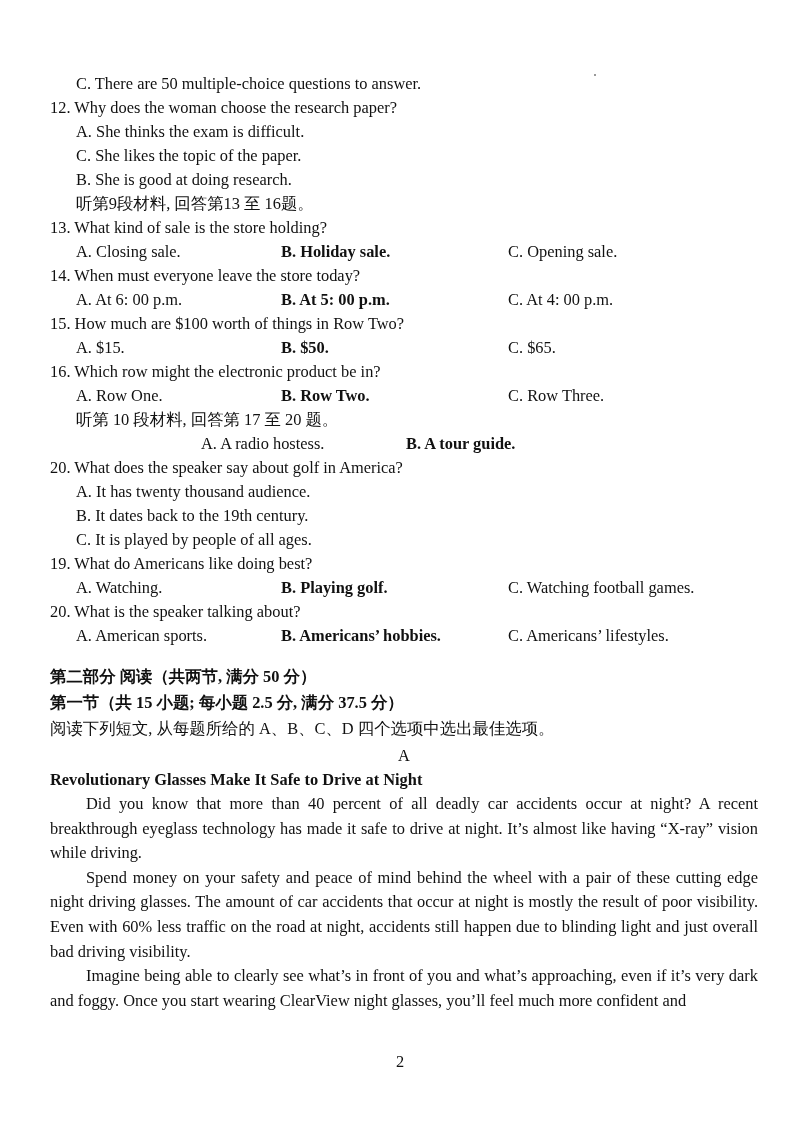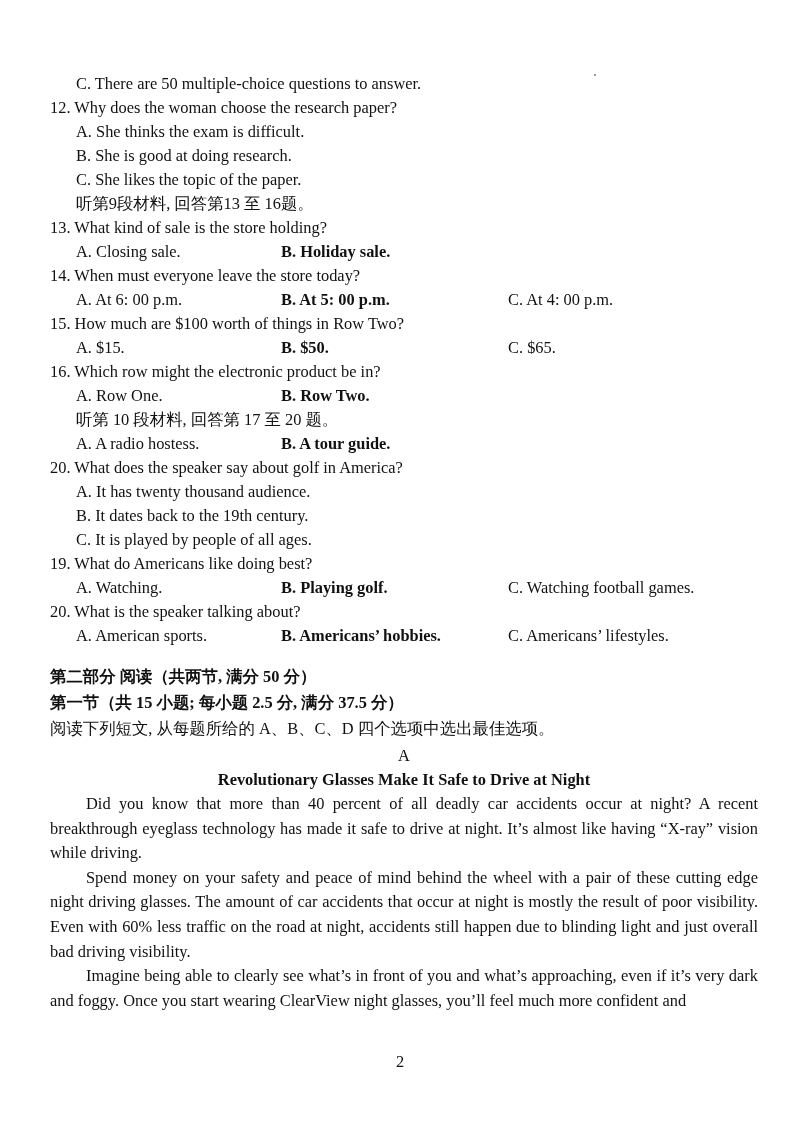--- a/index.html
+++ b/index.html
@@ -18,29 +18,29 @@
     position: absolute;
     left: 42px;
     right: 42px;
     top: 72px;
     margin-left: 8px;
   }
   .line { line-height: 24px; }
   .q    { padding-left: 0; }
   .opt  { padding-left: 26px; }
   .note { padding-left: 26px; }
-  .row  { display: flex; padding-left: 26px; }
+  .row  { display: flex; padding-left: 26px; justify-content: center; }
   .row .c1 { width: 205px; flex: 0 0 auto; }
   .row .c2 { width: 227px; flex: 0 0 auto; font-weight: bold; }
   .row .c3 { flex: 1 1 auto; }
   .reading { margin-top: 16px; }
   .heading { font-weight: 700; line-height: 26px; }
   .instr { line-height: 26px; font-family: Liberation Serif, serif; }
   .passage-label { text-align: center; line-height: 24px; margin-top: 2px; }
-  .passage-title { text-align: center; font-weight: 700; line-height: 24px; }
+  .passage-title { font-weight: 700; line-height: 24px; }
   .para {
     margin: 0;
     text-align: justify;
     text-indent: 36px;
     line-height: 24.6px;
   }
   .stray-dot {
     position: absolute;
     left: 594px;
     top: 74px;
@@ -63,48 +63,50 @@
 
 <div class="doc">
   <div class="stray-dot"></div>
 
   <div class="content">
 
     <section>
       <div class="line opt">C. There are 50 multiple-choice questions to answer.</div>
       <div class="line q">12. Why does the woman choose the research paper?</div>
       <div class="line opt">A. She thinks the exam is difficult.</div>
+      <div class="line opt">C. She likes the topic of the paper.</div>
       <div class="line opt">B. She is good at doing research.</div>
-      <div class="line opt">C. She likes the topic of the paper.</div>
       <div class="line note">听第9段材料, 回答第13 至 16题。</div>
 
       <div class="line q">13. What kind of sale is the store holding?</div>
       <div class="line row">
         <span class="c1">A. Closing sale.</span>
         <span class="c2">B. Holiday sale.</span>
+        <span class="c3">C. Opening sale.</span>
       </div>
 
       <div class="line q">14. When must everyone leave the store today?</div>
       <div class="line row">
         <span class="c1">A. At 6: 00 p.m.</span>
         <span class="c2">B. At 5: 00 p.m.</span>
         <span class="c3">C. At 4: 00 p.m.</span>
       </div>
 
       <div class="line q">15. How much are $100 worth of things in Row Two?</div>
       <div class="line row">
         <span class="c1">A. $15.</span>
         <span class="c2">B. $50.</span>
         <span class="c3">C. $65.</span>
       </div>
 
       <div class="line q">16. Which row might the electronic product be in?</div>
       <div class="line row">
         <span class="c1">A. Row One.</span>
         <span class="c2">B. Row Two.</span>
+        <span class="c3">C. Row Three.</span>
       </div>
 
       <div class="line note">听第 10 段材料, 回答第 17 至 20 题。</div>
 
       <div class="line row">
         <span class="c1">A. A radio hostess.</span>
         <span class="c2">B. A tour guide.</span>
       </div>
 
       <div class="line q">20. What does the speaker say about golf in America?</div>

